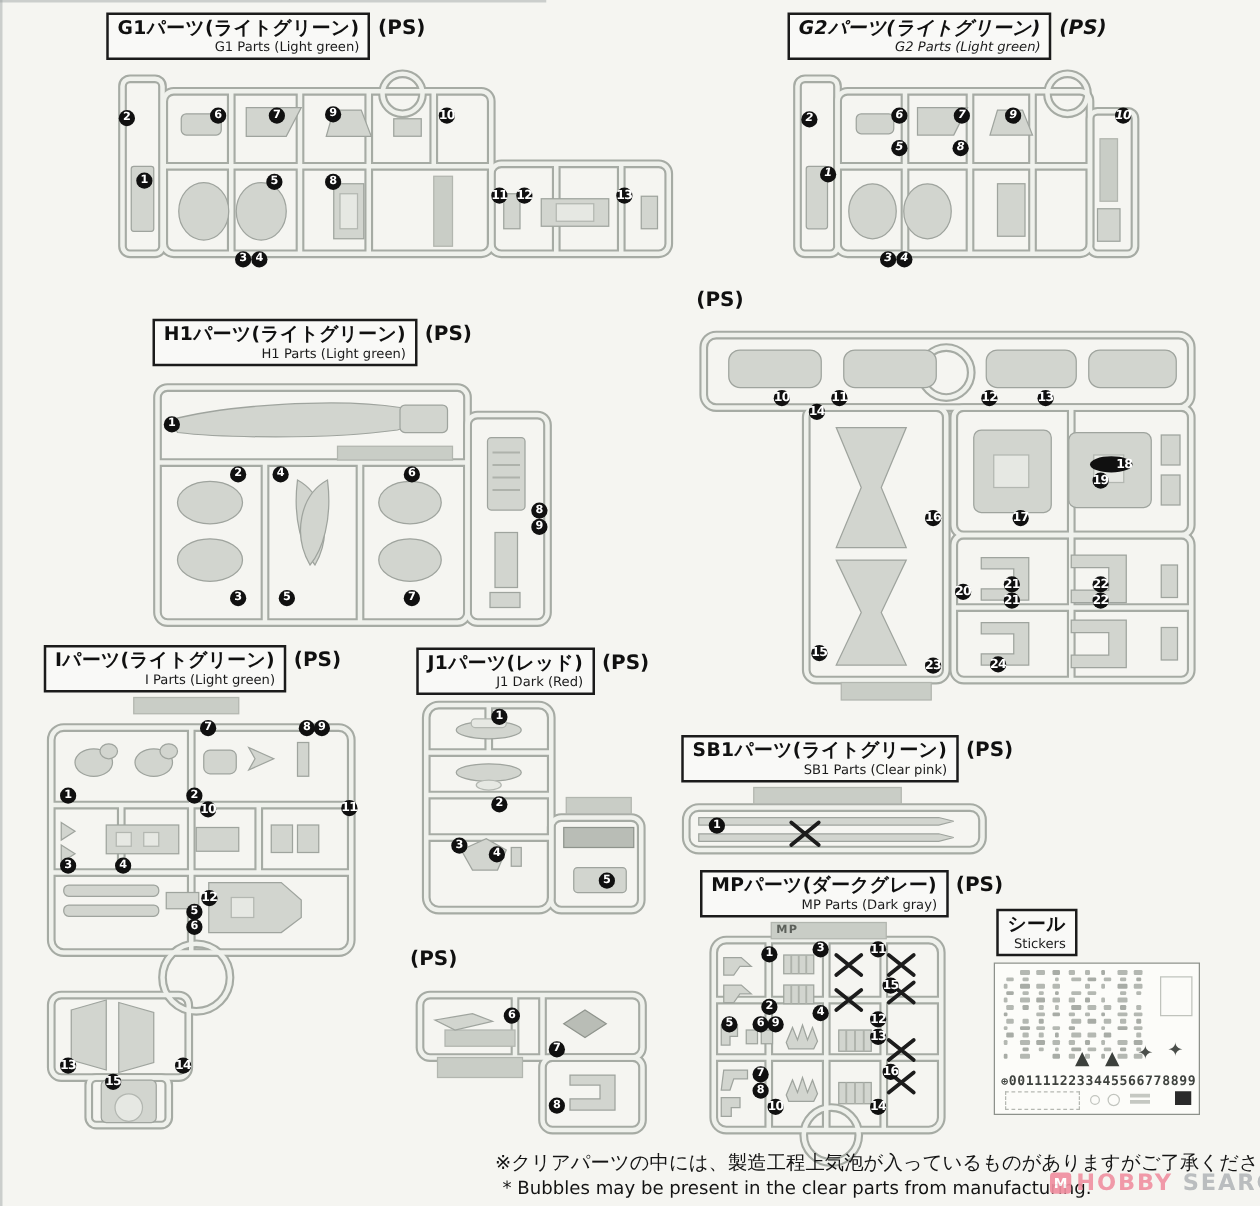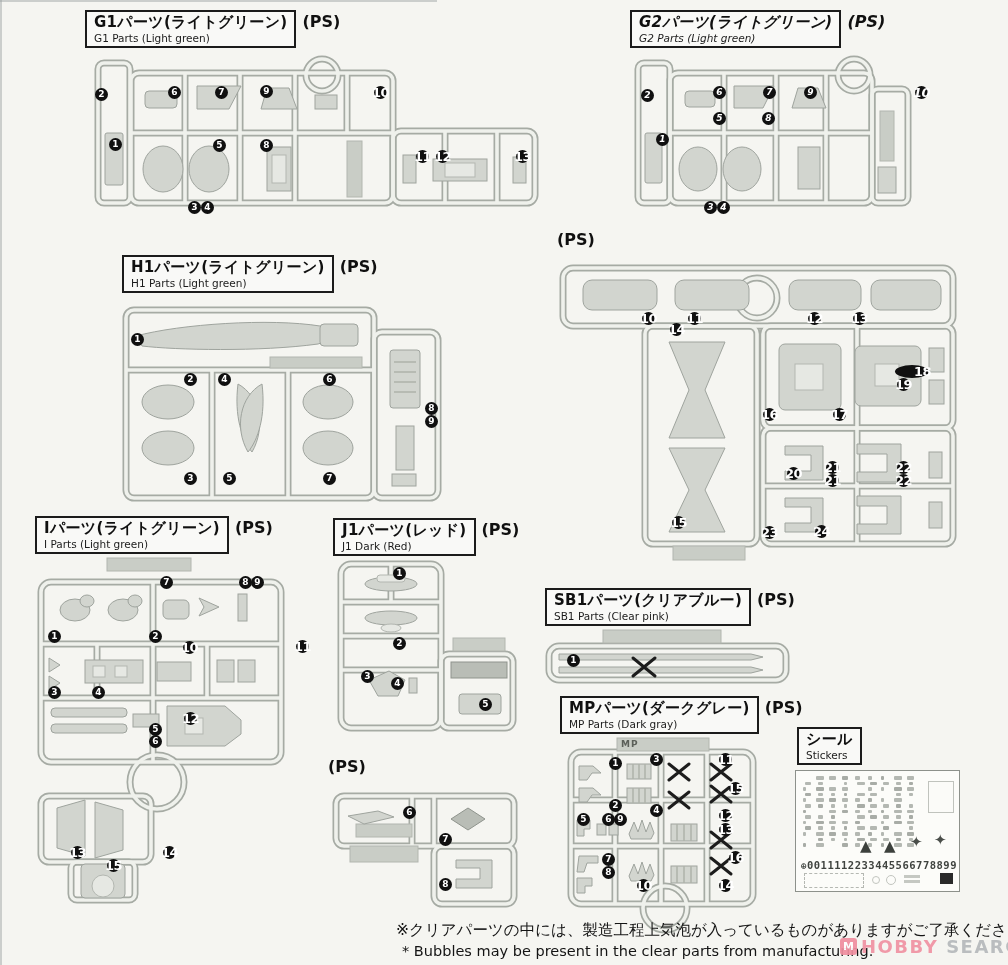--- a/index.html
+++ b/index.html
@@ -1,38 +1,38 @@
 <!DOCTYPE html>
 <html><head>
 <meta charset="utf-8">
 <title></title>
 <style>
   html,body{margin:0;padding:0;background:#e9e9e6;}
   .page{position:relative;width:1008px;height:965px;background:#f5f5f1;overflow:hidden;
         font-family:"DejaVu Sans","Liberation Sans",sans-serif;color:#141414;}
   .scan-edge{position:absolute;background:#9aa0a0;opacity:.45;}
-  .sec{position:absolute;}
+  .sec{position:absolute;text-align:right;}
   .lrow{display:flex;align-items:flex-start;gap:6px;position:relative;z-index:4;}
   .lbox{border:2px solid #1b1b1b;padding:1px 7px 2px;background:rgba(255,255,255,.45);}
   .jp{font-size:15px;font-weight:600;color:#101010;letter-spacing:.3px;white-space:nowrap;line-height:1.25;}
   .en{font-size:10.5px;color:#1b1b1b;white-space:nowrap;line-height:1.2;}
   .ps{font-size:16px;font-weight:600;color:#101010;margin-top:2px;white-space:nowrap;}
   .art{position:absolute;}
   .art svg{position:absolute;left:0;top:0;overflow:visible;}
   .tubes > *{fill:none;stroke:#a6aba4;stroke-width:7;}
   .tubes > .tube-i{stroke:#eff1ec;stroke-width:3.6;}
   .part{fill:#d2d5cf;stroke:#9fa49e;stroke-width:1;}
   .part-l{fill:#e6e8e3;stroke:#b3b7b1;stroke-width:1;}
   .part-d{fill:#b9bdb6;stroke:#8f948d;stroke-width:1;}
   .gtag{fill:#c9cdc6;stroke:#b2b6af;stroke-width:1;}
   .pline{fill:none;stroke:#aeb2ab;stroke-width:1.5;}
   .xmark{fill:none;stroke:#1c1c1c;stroke-width:3;stroke-linecap:round;}
   .badge{position:absolute;width:13px;height:13px;border-radius:50%;background:#101010;color:#fff;
          display:flex;align-items:center;justify-content:center;font-size:9px;font-weight:bold;line-height:1;z-index:3;}
-  .badge.b2{font-size:13px;letter-spacing:-.5px;margin-left:23px;}
+  .badge.b2{font-size:10px;letter-spacing:-.5px;}
   .mptag{position:absolute;left:56px;top:1px;font-size:9px;font-weight:bold;color:#5c605a;z-index:2;letter-spacing:1px;}
   .sheet{position:absolute;border:1.5px solid #8d918b;background:#fcfcf9;}
   .sheet i{position:absolute;height:3.5px;background:#b4b8b2;border-radius:1px;}
   .sheet .tri{position:absolute;font-size:15px;color:#3c403c;line-height:1;}
   .sheet .star{position:absolute;font-size:15px;color:#4a4e4a;line-height:1;}
   .sheet .blank{position:absolute;border:1px solid #c0c3bd;background:#fbfbf8;}
   .sheet .dashed{position:absolute;border:1px dashed #b5b8b2;}
   .sheet .dot{position:absolute;border:1px solid #c2c5bf;border-radius:50%;}
   .sheet .bars{position:absolute;background:#c5c8c2;height:3px;width:16px;}
   .sheet .logo{position:absolute;background:#2a2a2a;width:13px;height:11px;}
@@ -408,21 +408,21 @@
         <span class="badge" style="left: 58px; top: 79px;">2</span>
         <span class="badge" style="left: 26px; top: 112px;">3</span>
         <span class="badge" style="left: 56px; top: 119px;">4</span>
         <span class="badge" style="left: 144px; top: 140px;">5</span>
       </div>
   </div>
 
   <div class="sec" style="left:545px;top:588px;">
     <div class="lrow">
       <div class="lbox">
-        <div class="jp">SB1パーツ(クリアブルー)</div>
+        <div class="jp">SB1パーツ(ライトグリーン)</div>
         <div class="en">SB1 Parts (Clear pink)</div>
       </div>
       <span class="ps">(PS)</span>
     </div>
     <div class="art" style="left:0;top:42px;width:245px;height:55px;">
       <svg width="245" height="55" viewBox="0 0 245 55">
         <g class="tubes">
           <rect x="4" y="16" rx="10" width="237" height="34"></rect>
         <rect x="4" y="16" rx="10" width="237" height="34" class="tube-i"></rect>
           </g>

